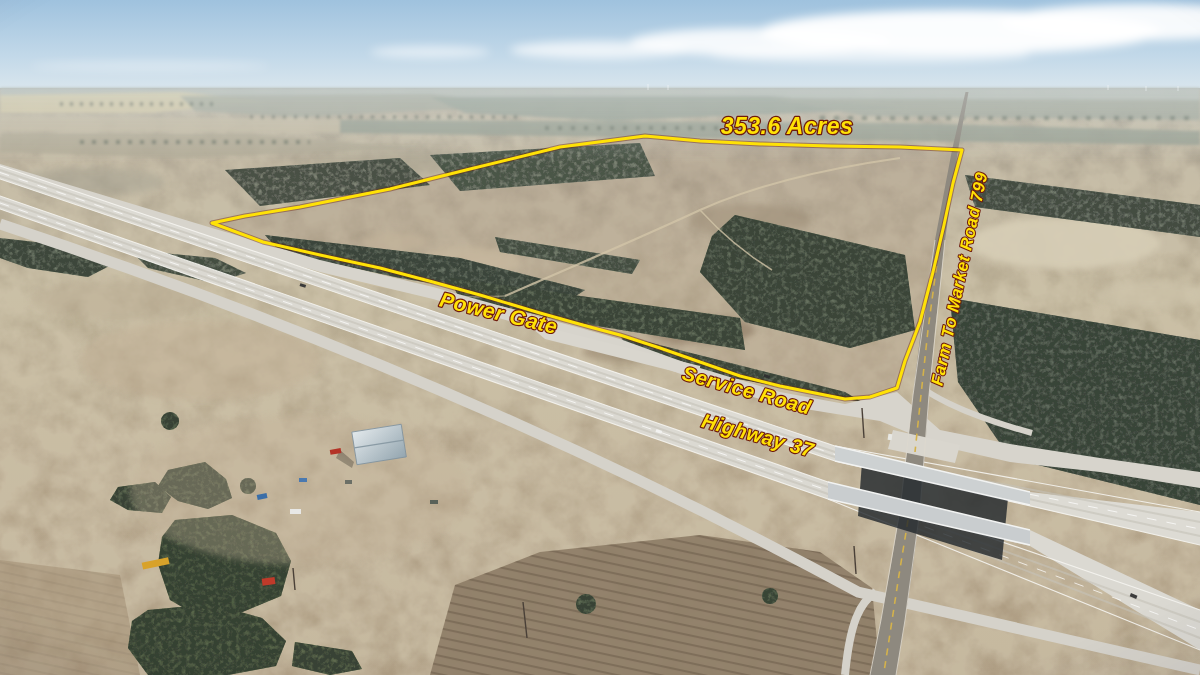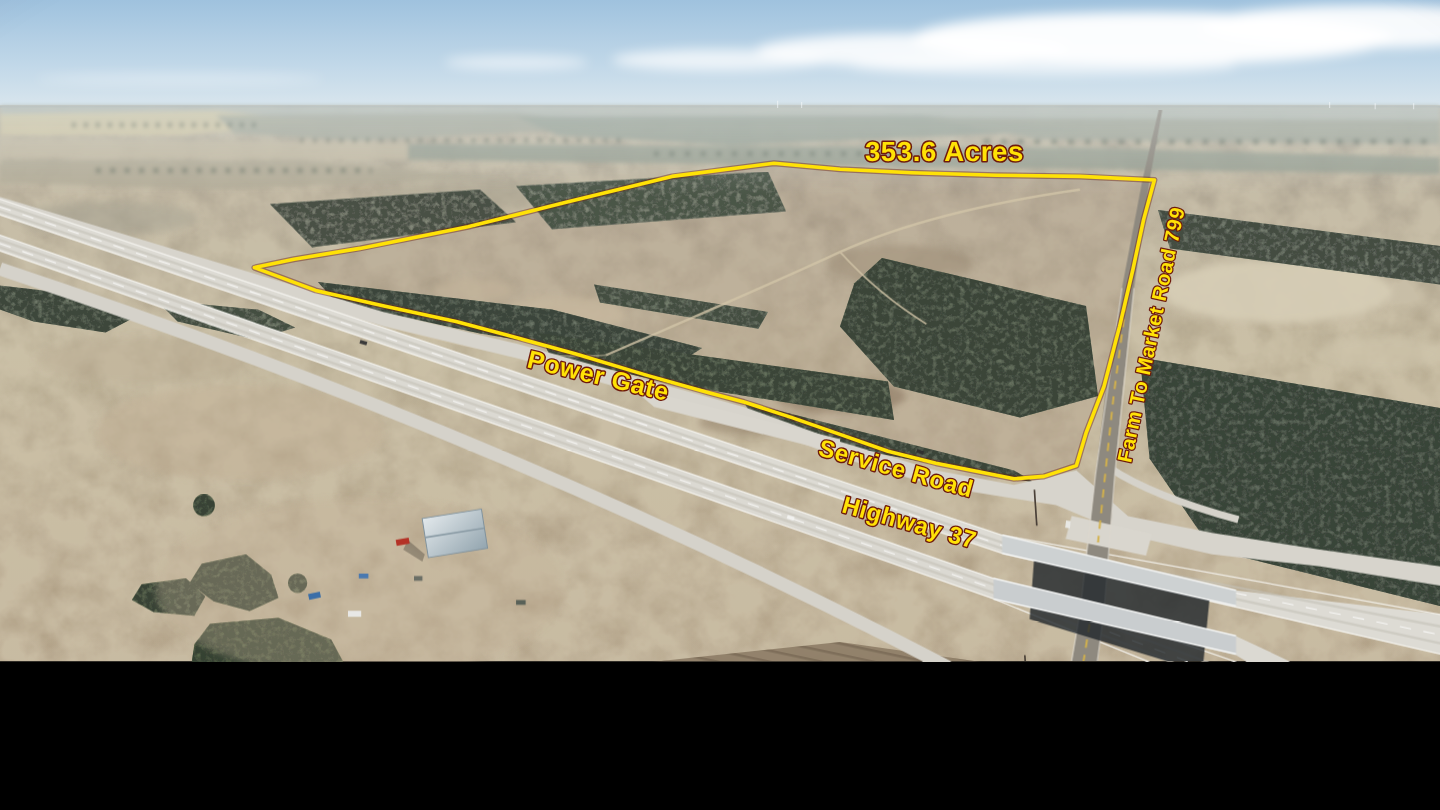--- a/index.html
+++ b/index.html
@@ -1,16 +1,16 @@
 <!DOCTYPE html>
 <html><head>
 <meta charset="utf-8">
 <style>
   html,body{margin:0;padding:0;background:#000;}
-  #stage{position:relative;width:1200px;height:551px;overflow:hidden;font-family:"Liberation Sans",sans-serif;}
+  #stage{position:relative;width:1200px;height:675px;overflow:hidden;font-family:"Liberation Sans",sans-serif;font-style:italic;}
   svg{display:block;}
   .map-label{
     font-family:"Liberation Sans","DejaVu Sans",sans-serif;
     font-weight:700;
     paint-order:stroke;
     stroke-linejoin:round;
     letter-spacing:.5px;
   }
 </style>
 </head>

